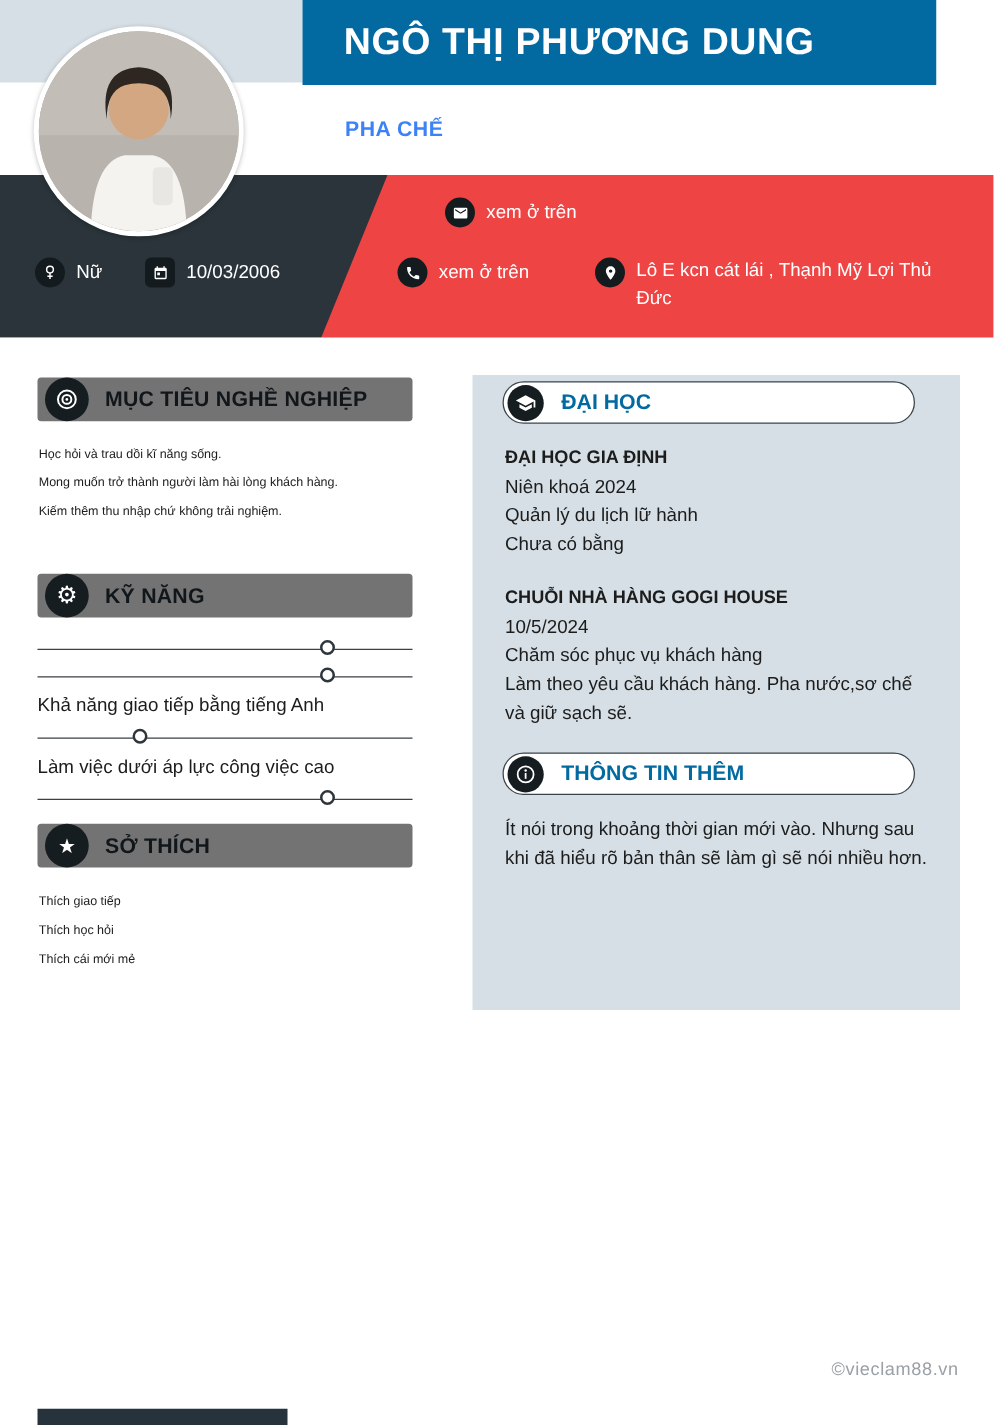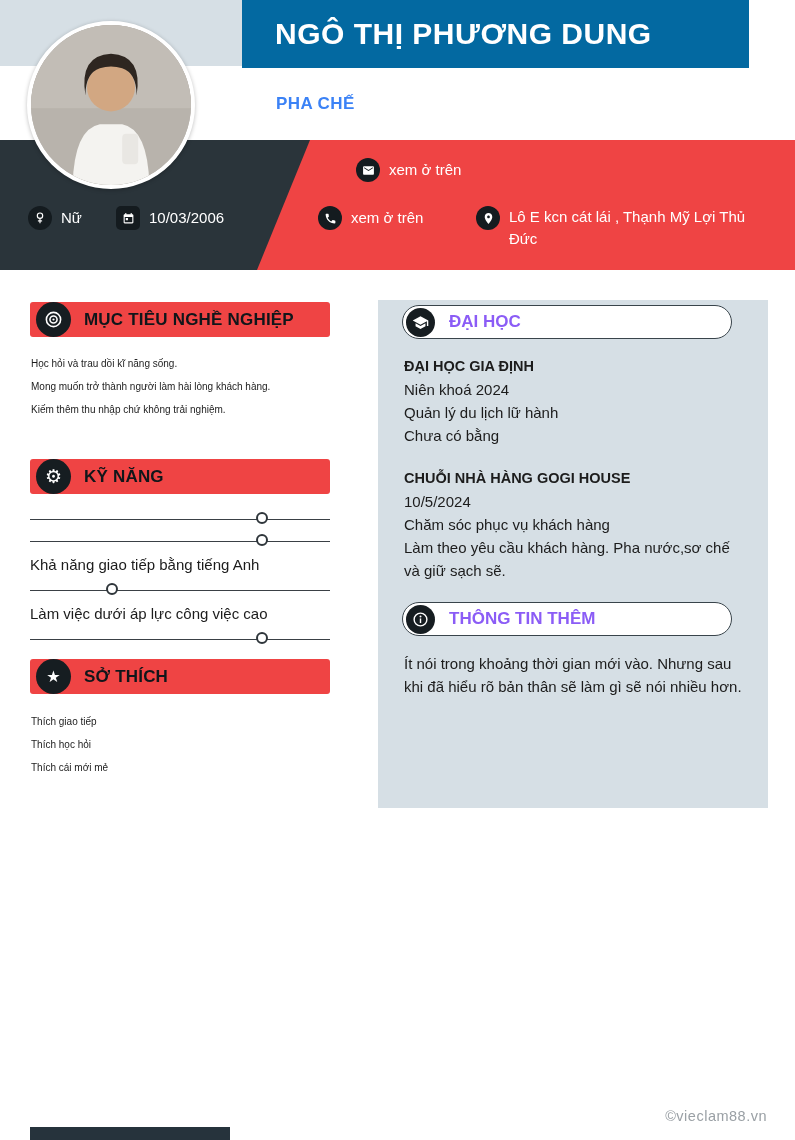--- a/index.html
+++ b/index.html
@@ -26,50 +26,50 @@
   .ci-gender { left: 28px; top: 66px; }
   .ci-dob { left: 116px; top: 66px; }
   .ci-phone { left: 318px; top: 66px; }
   .ci-addr { left: 476px; top: 66px; }
 
   .avatar { position: absolute; left: 27px; top: 21px; width: 168px; height: 168px; border-radius: 50%; border: 4px solid #fff; overflow: hidden; background: #b6b2ac; box-shadow: 0 1px 4px rgba(0,0,0,.25); z-index: 5; }
   .avatar svg { display: block; }
 
   
   .col-left { position: absolute; left: 30px; top: 302px; width: 300px; }
-  .lheader { position: relative; height: 35px; background: #ef4444; border-radius: 3px; }
+  .lheader { position: relative; height: 35px; background: #737373; border-radius: 3px; }
   .lheader .icircle { position: absolute; left: 6px; top: 0; width: 35px; height: 35px; border-radius: 50%; background: #161d21; display: flex; align-items: center; justify-content: center; }
   .lheader .ltitle { display: block; padding-left: 54px; line-height: 35px; font-size: 17px; font-weight: bold; color: #10161a; letter-spacing: .2px; white-space: nowrap; }
 
   .lbody { font-size: 10px; line-height: 23px; color: #1c1c1c; }
   .lbody.obj { margin: 15px 0 38px 1px; }
   .lbody.hob { margin: 16px 0 0 1px; }
 
   .skills { margin: 17px 0 12px 0; }
   .skill { margin-bottom: 5px; }
   .skill-label { font-size: 15px; line-height: 22px; white-space: nowrap; }
   .slider { position: relative; height: 16px; margin-top: 6px; }
   .slider-track { position: absolute; left: 0; right: 0; top: 8px; height: 1px; background: #3a4045; }
   .slider-knob { position: absolute; top: 1px; width: 12px; height: 12px; border: 2px solid #2f363b; border-radius: 50%; background: #fff; }
 
   
   .col-right { position: absolute; left: 378px; top: 300px; width: 390px; background: #d6dfe5; padding: 5px 0 90px 0; }
   .rsection { margin-bottom: 20px; }
   .rheader { position: relative; height: 34px; background: #fff; border: 1px solid #39444b; border-radius: 17px; margin: 0 36px 0 24px; }
   .rheader .icircle { position: absolute; left: 3px; top: 2px; width: 29px; height: 29px; border-radius: 50%; background: #161d21; display: flex; align-items: center; justify-content: center; }
-  .rheader .rtitle { display: block; padding-left: 46px; line-height: 31px; font-size: 17px; font-weight: bold; color: #8b5cf6; white-space: nowrap; }
+  .rheader .rtitle { display: block; padding-left: 46px; line-height: 31px; font-size: 17px; font-weight: bold; color: #0369a1; white-space: nowrap; }
   .rbody { margin: 16px 22px 0 26px; font-size: 15px; line-height: 23px; color: #1c1c1c; }
   .sub-bold { font-weight: bold; font-size: 14.5px; }
 
   
   .glyph { color: #fff; font-size: 19px; line-height: 1; font-family: "DejaVu Sans", sans-serif; }
   .glyph.small { font-size: 16px; }
 
   
-  .watermark { position: absolute; top: 1088px; right: 28px; font-size: 14.5px; color: #9aa0a5; letter-spacing: .5px; margin-top: 20px; }
+  .watermark { position: absolute; top: 1088px; right: 28px; font-size: 14.5px; color: #9aa0a5; letter-spacing: .5px; }
   .bottom-strip { position: absolute; left: 30px; bottom: 0; width: 200px; height: 13px; background: #26333c; }
 </style>
 </head>
 <body>
 
 <div class="page">
 
   <div class="photo-box"></div>
 
   <div class="name-bar">

